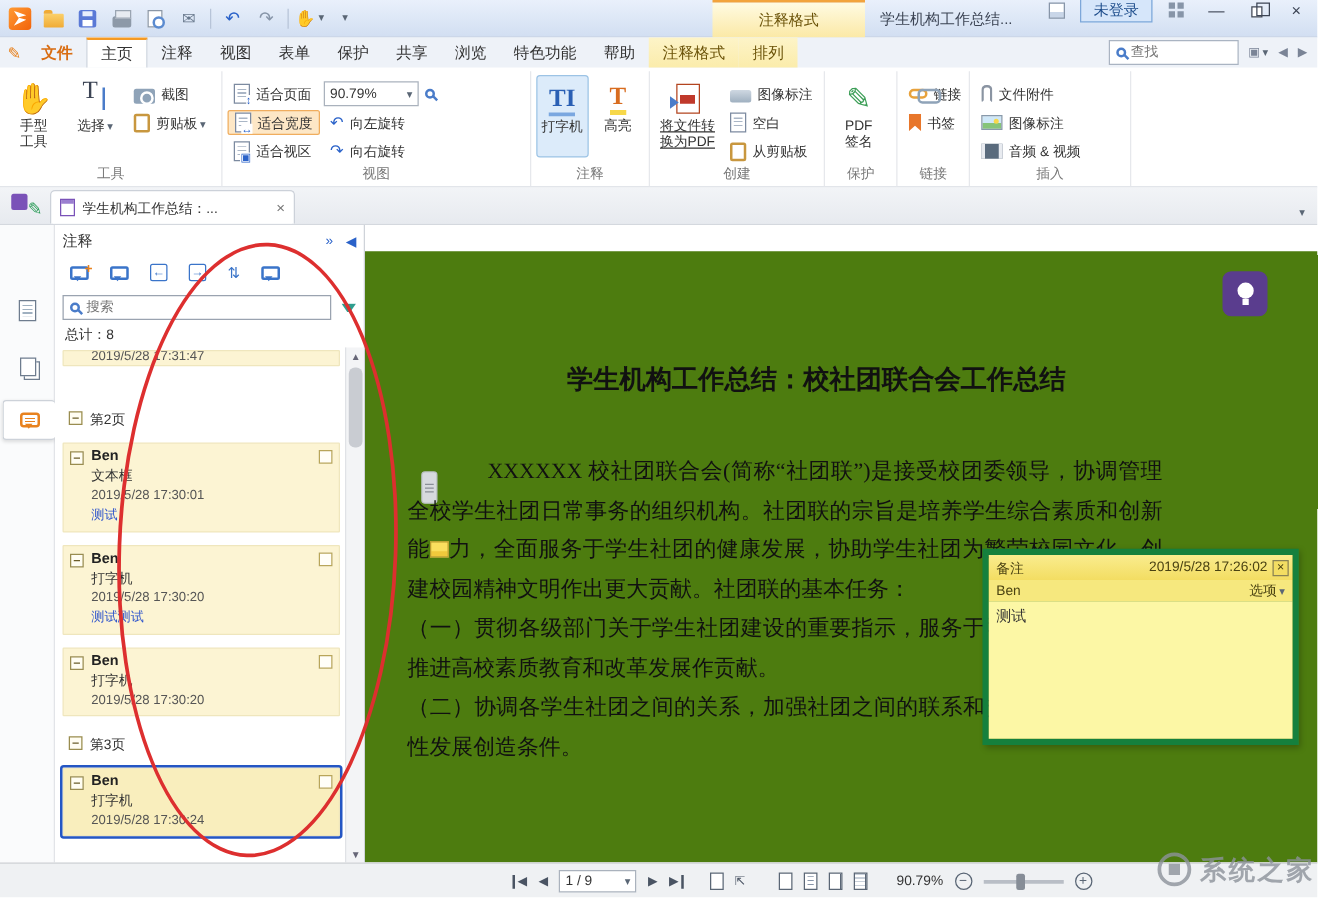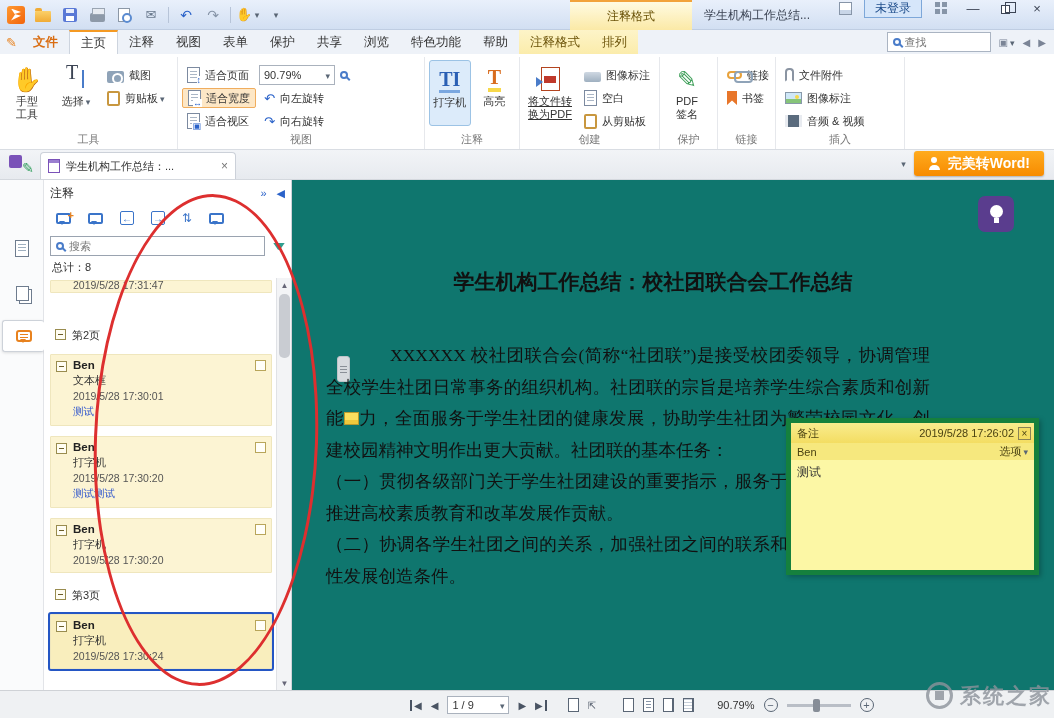--- a/index.html
+++ b/index.html
@@ -154,21 +154,21 @@
   .centry.selected{outline:2px solid #2456c4;background:#f9eebd;}
   .csection{position:relative;padding:3px 0 3px 22px;font-size:11px;color:#333;background:#fff;}
   .csection .boxminus{position:absolute;left:5px;top:4px;}
   .clipped{height:13px;overflow:hidden;padding-top:0;padding-bottom:0;}
   .cp-scroll{position:absolute;top:98px;bottom:0;right:0;width:15px;background:#f3f4f6;border-left:1px solid #e0e2e6;}
   .cp-scroll .sarr{position:absolute;left:0;width:15px;height:14px;font-size:8px;color:#667;display:flex;align-items:center;justify-content:center;}
   .cp-scroll .thumb{position:absolute;left:2px;top:16px;width:11px;height:64px;background:#c9ccd2;border-radius:5px;}
   .red-ellipse{position:absolute;left:50px;top:14px;width:224px;height:492px;border:3px solid #dd2f2f;border-radius:50%;transform:rotate(2deg);pointer-events:none;z-index:60;}
 
   
-  #docarea{flex:1;position:relative;background:#0f766e;overflow:hidden;}
+  #docarea{flex:1;position:relative;background:#4d7c0f;overflow:hidden;margin-top:21px;}
   .doc-title{position:absolute;top:88px;left:0;right:40px;text-align:center;font-size:21px;font-weight:bold;color:#111;font-family:"Liberation Sans",sans-serif;}
   .doc-body{position:absolute;top:160px;left:34px;width:604px;font-family:"Liberation Serif","DejaVu Serif",serif;font-size:17.5px;line-height:31.5px;color:#111;text-align:justify;}
   .doc-body p.ind{text-indent:64px;}
   .inline-note{display:inline-block;width:15px;height:13px;background:#fadf5e;border:1px solid #b89a2e;box-shadow:inset 0 -4px 0 #f0c93c;vertical-align:-1px;}
   .bulb-btn{position:absolute;right:40px;top:16px;width:36px;height:36px;background:#5a3d8e;border-radius:7px;display:flex;align-items:center;justify-content:center;}
   .i-bulb{position:relative;width:13px;height:13px;background:#fff;border-radius:50%;margin-bottom:6px;}
   .i-bulb::after{content:"";position:absolute;left:4px;bottom:-5px;width:5px;height:5px;background:#fff;}
   .split-handle{position:absolute;left:45px;top:176px;width:13px;height:26px;background:#d7dade;border:1px solid #bfc3c9;border-radius:3px;display:flex;flex-direction:column;align-items:center;justify-content:center;gap:2px;}
   .split-handle i{width:7px;height:1px;background:#8a8f97;}
 
@@ -437,24 +437,20 @@
 
   <div id="doctabbar">
     <span class="quickanno"></span>
     <div class="doctab">
       <span class="dicon"></span>
       <span>学生机构工作总结：...</span>
       <span class="tclose">×</span>
     </div>
     <div id="doctab-right">
       <span class="smallnav dd"></span>
-      <span class="word-btn">
-        <span class="i-person"></span>
-        <span>完美转Word!</span>
-      </span>
     </div>
   </div>
 
   <main id="main">
 
     <aside id="leftstrip">
       <div class="stripbtn" style="top:52px">
           <span class="i-pages"></span>
         </div>
       <div class="stripbtn" style="top:97px">

